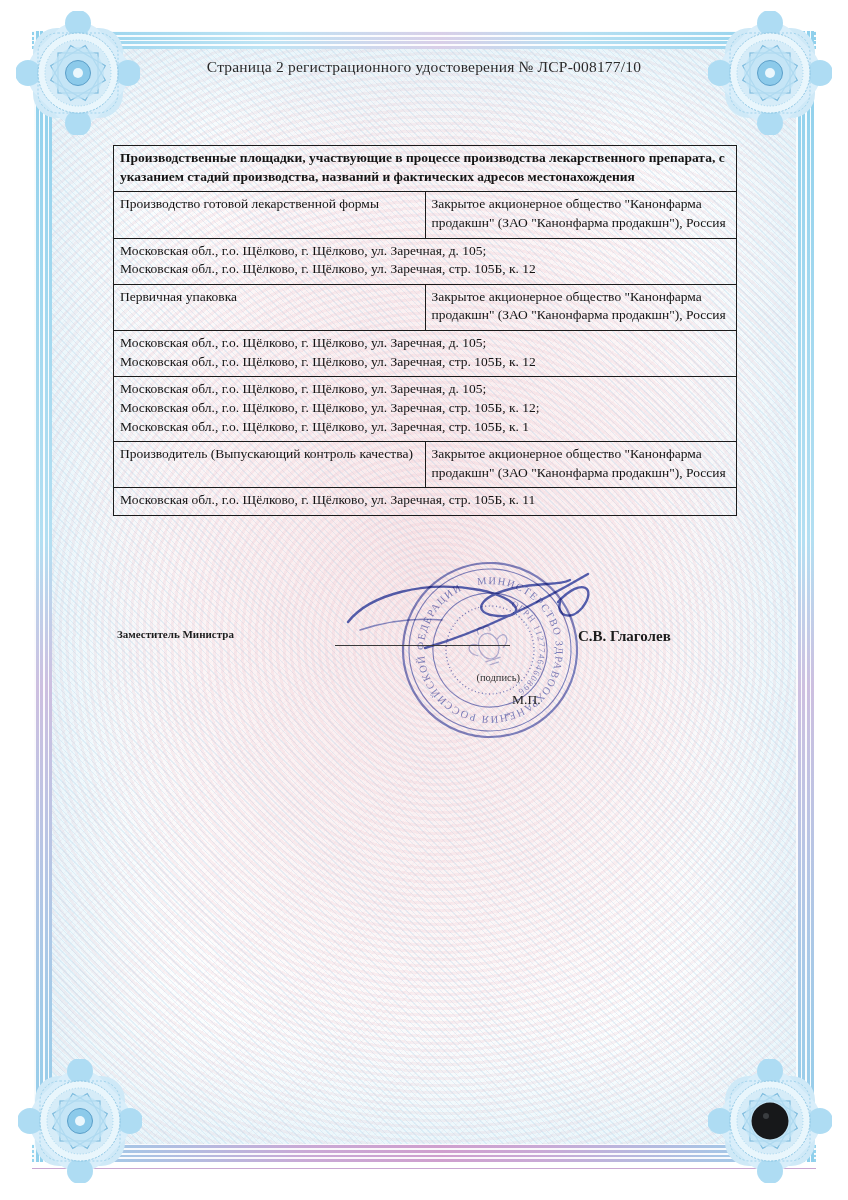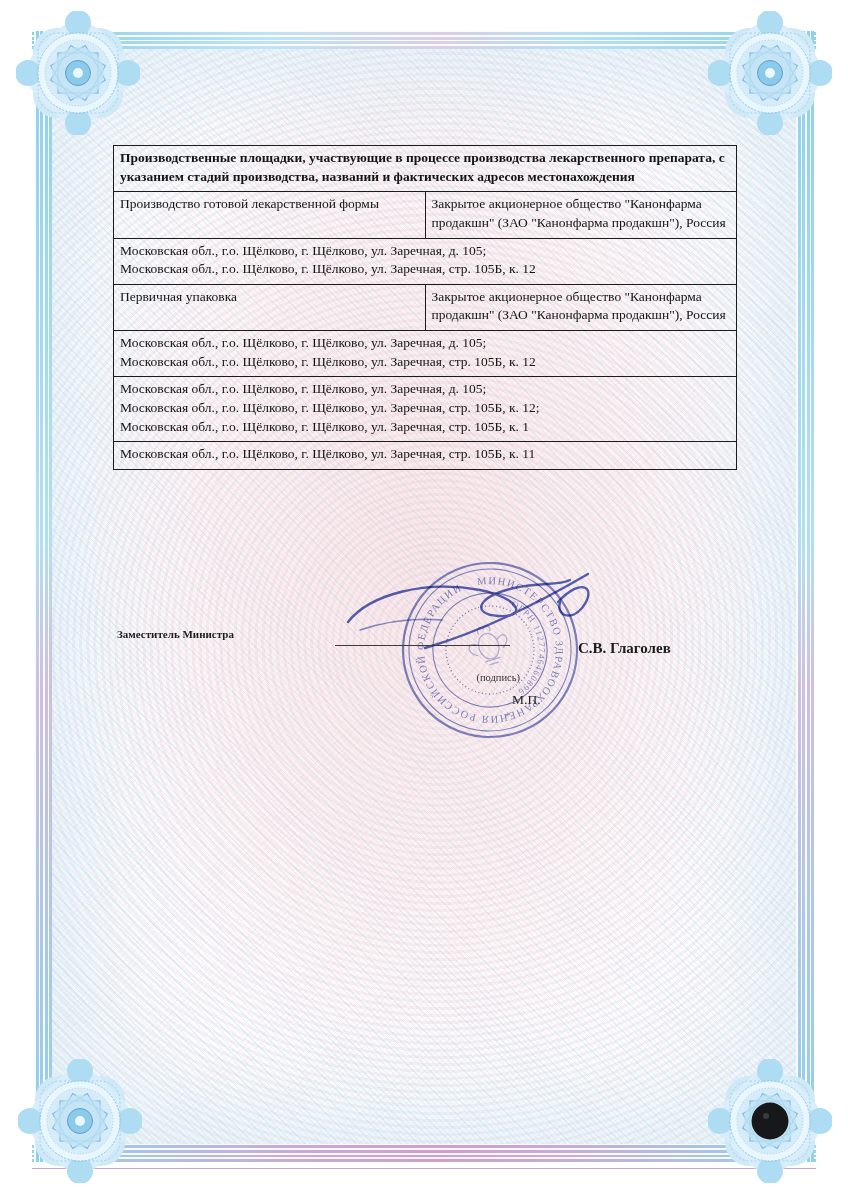--- a/index.html
+++ b/index.html
@@ -55,21 +55,21 @@
     position:absolute;left:113px;top:145px;width:624px;
     border-collapse:collapse;table-layout:fixed;
     font-size:13.5px;line-height:1.38;color:#141414;
   }
   .doc-table td{border:1.6px solid #1b1b1b;padding:3px 6px 5px 6px;vertical-align:top;}
   .doc-table .thead{font-weight:bold;}
   .doc-table .stage{width:312px;}
   .doc-table .addr div{white-space:nowrap;}
 
   .sig-position{position:absolute;left:117px;top:628px;font-size:11px;font-weight:bold;}
-  .sig-name{position:absolute;left:578px;top:628px;font-size:15px;font-weight:bold;margin-top:12px;}
+  .sig-name{position:absolute;left:578px;top:628px;font-size:15px;font-weight:bold;}
   .sig-line{position:absolute;left:335px;top:645px;width:175px;border-bottom:1.2px solid #3a3a3a;}
   .sig-caption{position:absolute;left:395px;top:672px;width:125px;text-align:right;font-size:10.5px;color:#333;}
   .seal-mark{position:absolute;left:512px;top:692px;font-size:13.5px;color:#222;}
 
   .stamp{position:absolute;left:392px;top:552px;width:196px;height:196px;mix-blend-mode:multiply;opacity:.82;}
   .handsig{position:absolute;left:330px;top:560px;width:280px;height:100px;mix-blend-mode:multiply;}
 </style>
 </head>
 <body>
 
@@ -111,20 +111,21 @@
     </svg>
   <svg class="rosette rosette-bl" viewBox="-62 -62 124 124">
       <use href="#rosette-sym"></use>
     </svg>
   <svg class="rosette rosette-br" viewBox="-62 -62 124 124">
     <use href="#rosette-sym"></use>
     <circle r="18.5" fill="#17181a"></circle>
     <circle cx="-4" cy="-5" r="3" fill="#3a3d40"></circle>
   </svg>
 
+  <div class="header-line">Страница 2 регистрационного удостоверения № ЛСР-008177/10</div>
 
   <table class="doc-table">
     <tbody>
         <tr>
       <td colspan="2" class="thead">Производственные площадки, участвующие в процессе производства лекарственного препарата, с указанием стадий производства, названий и фактических адресов местонахождения</td>
     </tr>
 
     <tr>
       <td class="stage">Производство готовой лекарственной формы</td>
       <td class="org">Закрытое акционерное общество "Канонфарма продакшн" (ЗАО "Канонфарма продакшн"), Россия</td>
@@ -148,20 +149,24 @@
     </tr>
 
     <tr>
       <td colspan="2" class="addr">
         <div>Московская обл., г.о. Щёлково, г. Щёлково, ул. Заречная, д. 105;</div>
         <div>Московская обл., г.о. Щёлково, г. Щёлково, ул. Заречная, стр. 105Б, к. 12;</div>
         <div>Московская обл., г.о. Щёлково, г. Щёлково, ул. Заречная, стр. 105Б, к. 1</div>
       </td>
     </tr>
 
+    <tr>
+      <td class="stage">Производитель (Выпускающий контроль качества)</td>
+      <td class="org">Закрытое акционерное общество "Канонфарма продакшн" (ЗАО "Канонфарма продакшн"), Россия</td>
+    </tr>
     <tr>
       <td colspan="2" class="addr">
         <div>Московская обл., г.о. Щёлково, г. Щёлково, ул. Заречная, стр. 105Б, к. 11</div>
       </td>
     </tr>
   </tbody>
     </table>
 
   <svg class="stamp" viewBox="-98 -98 196 196">
     <defs>

